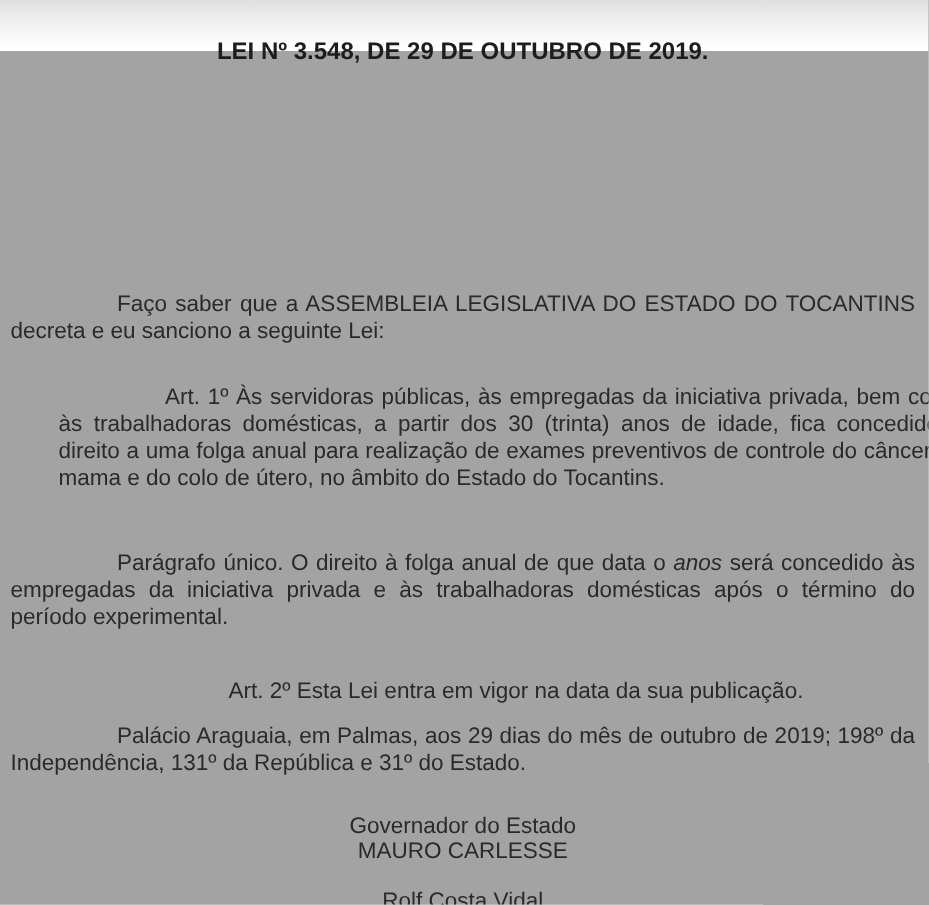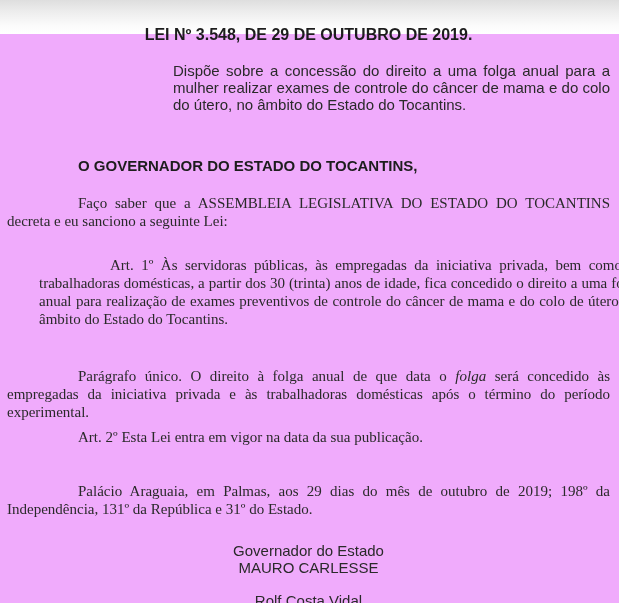--- a/index.html
+++ b/index.html
@@ -1,20 +1,20 @@
 <!DOCTYPE html>
 <html><head>
 <meta charset="utf-8">
 <style>
   html, body { margin: 0; padding: 0; }
   .page {
     position: relative;
     width: 619px;
     height: 603px;
-    background: #f0abfc;
+    background: #a3a3a3;
     overflow: hidden;
     font-family: "Liberation Sans", "DejaVu Sans", sans-serif;
     color: #2a2a2a;
   }
   .top-fade {
     position: absolute;
     top: 0; left: 0;
     width: 100%; height: 34px;
     background: linear-gradient(180deg, #dedede 0%, #ededed 35%, #fbfbfb 75%, #ffffff 100%);
     pointer-events: none;
@@ -44,26 +44,25 @@
     font-size: 15px;
     line-height: 18px;
     text-indent: 71px;
     color: #1d1d1d;
   }
   .para {
     font-size: 15px;
     line-height: 18px;
     text-align: justify;
     text-indent: 71px;
-    font-family: Liberation Serif, serif;
   }
   .p-enacting { top: 194px; }
   .p-art1 { top: 256px; margin-left: 32px; }
   .p-sole { top: 367px; }
-  .p-art2 { top: 428px; text-align: left; }
+  .p-art2 { top: 452px; text-align: center; }
   .p-closing { top: 482px; }
   .signature {
     top: 542px;
     text-align: center;
     font-size: 15px;
     line-height: 17px;
   }
   .cutoff-line {
     top: 592px;
     text-align: center;
@@ -73,30 +72,28 @@
   em { font-style: italic; }
 </style>
 </head>
 <body>
 
 <div class="page">
   <div class="top-fade"></div>
 
   <h1 class="block title">LEI Nº 3.548, DE 29 DE OUTUBRO DE 2019.</h1>
 
-  <p class="ementa">Dispõe sobre a concessão do direito a uma folga anual para a mulher realizar exames de controle do câncer de mama e do colo do útero, no âmbito do Estado do Tocantins.</p>
 
-  <p class="block heading">O GOVERNADOR DO ESTADO DO TOCANTINS,</p>
 
   <p class="block para p-enacting">Faço saber que a ASSEMBLEIA LEGISLATIVA DO ESTADO DO TOCANTINS decreta e eu sanciono a seguinte Lei:</p>
 
   <p class="block para p-art1">Art. 1º Às servidoras públicas, às empregadas da iniciativa privada, bem como às trabalhadoras domésticas, a partir dos 30 (trinta) anos de idade, fica concedido o direito a uma folga anual para realização de exames preventivos de controle do câncer de mama e do colo de útero, no âmbito do Estado do Tocantins.</p>
 
   <p class="block para p-sole">
-    <span>Parágrafo único. O direito à folga anual de que data o </span><em>folga</em><span> será concedido às empregadas da iniciativa privada e às trabalhadoras domésticas após o término do período experimental.</span>
+    <span>Parágrafo único. O direito à folga anual de que data o </span><em>anos</em><span> será concedido às empregadas da iniciativa privada e às trabalhadoras domésticas após o término do período experimental.</span>
   </p>
 
   <p class="block para p-art2">Art. 2º Esta Lei entra em vigor na data da sua publicação.</p>
 
   <p class="block para p-closing">Palácio Araguaia, em Palmas, aos 29 dias do mês de outubro de 2019; 198º da Independência, 131º da República e 31º do Estado.</p>
 
   <div class="block signature">
     <div>Governador do Estado</div>
     <div>MAURO CARLESSE</div>
   </div>

